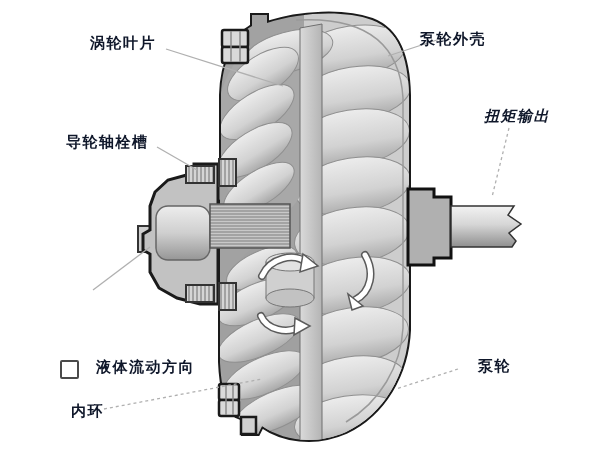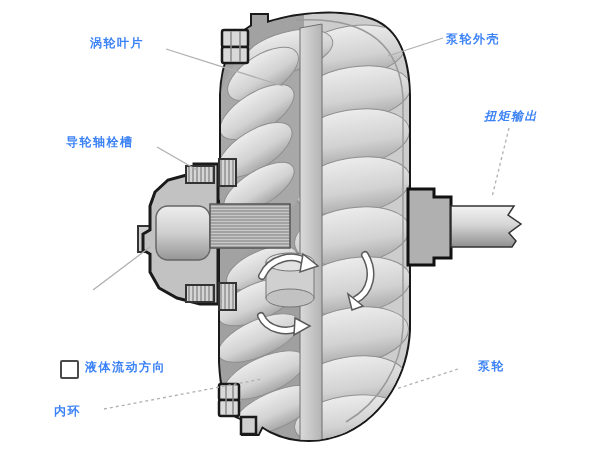--- a/index.html
+++ b/index.html
@@ -1,18 +1,18 @@
 <!DOCTYPE html>
 <html><head>
 <meta charset="utf-8">
 <style>
   html,body{margin:0;padding:0;background:#fff;}
   #stage{position:relative;width:600px;height:449px;background:#fff;overflow:hidden;
          font-family:"DejaVu Sans","Liberation Sans",sans-serif;}
-  .lbl{position:absolute;font-size:12px;font-weight:bold;color:#3b82f6;
+  .lbl{position:absolute;font-size:15px;font-weight:bold;color:#0f172a;
        letter-spacing:1.5px;white-space:nowrap;line-height:20px;}
   #legend-swatch{position:absolute;left:60px;top:360px;width:15px;height:15px;
        background:#fff;border:2px solid #4a4a4a;border-radius:2px;}
   svg{position:absolute;left:0;top:0;}
 </style>
 </head>
 <body>
 
 <div id="stage">
 
@@ -162,22 +162,22 @@
       <line x1="443" y1="38" x2="388" y2="56"></line>
       <line x1="157" y1="147" x2="197" y2="170"></line>
       <line x1="509" y1="128" x2="492" y2="197" stroke-dasharray="3,3"></line>
       <line x1="93" y1="290" x2="150" y2="247"></line>
       <line x1="104" y1="409" x2="262" y2="379" stroke-dasharray="3,3"></line>
       <line x1="458" y1="369" x2="396" y2="389" stroke-dasharray="3,3"></line>
     </g>
   </svg>
 
   <div class="lbl" style="left:90px;top:33px;">涡轮叶片</div>
-  <div class="lbl" style="left:446px;top:29px;">泵轮外壳</div>
+  <div class="lbl" style="left:420px;top:29px;">泵轮外壳</div>
   <div class="lbl" style="left:66px;top:132px;">导轮轴栓槽</div>
   <div class="lbl" style="left:484px;top:106px;font-style:italic;">扭矩输出</div>
-  <div class="lbl" style="left:54px;top:401px;">内环</div>
+  <div class="lbl" style="left:71px;top:401px;">内环</div>
   <div class="lbl" style="left:478px;top:356px;">泵轮</div>
 
   <div id="legend-swatch"></div>
-  <div class="lbl" style="left:85px;top:357px;text-align:center;">液体流动方向</div>
+  <div class="lbl" style="left:96px;top:357px;text-align:center;">液体流动方向</div>
 
 </div>
 
 </body></html>

